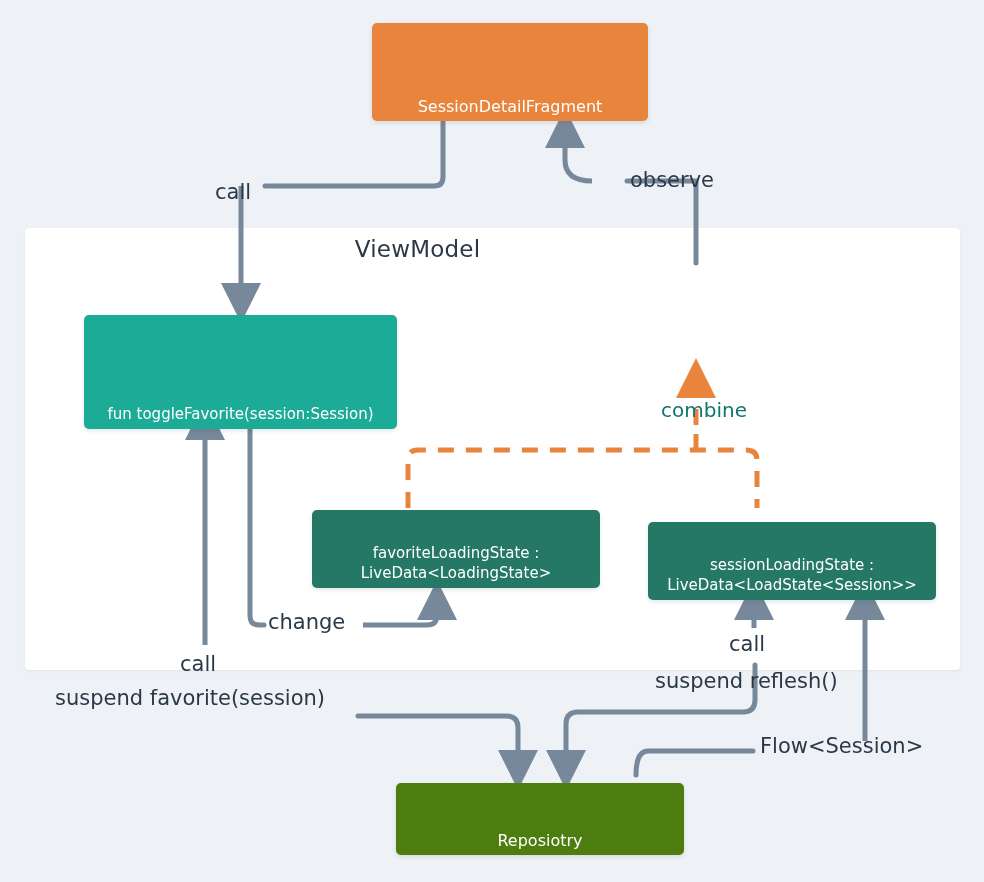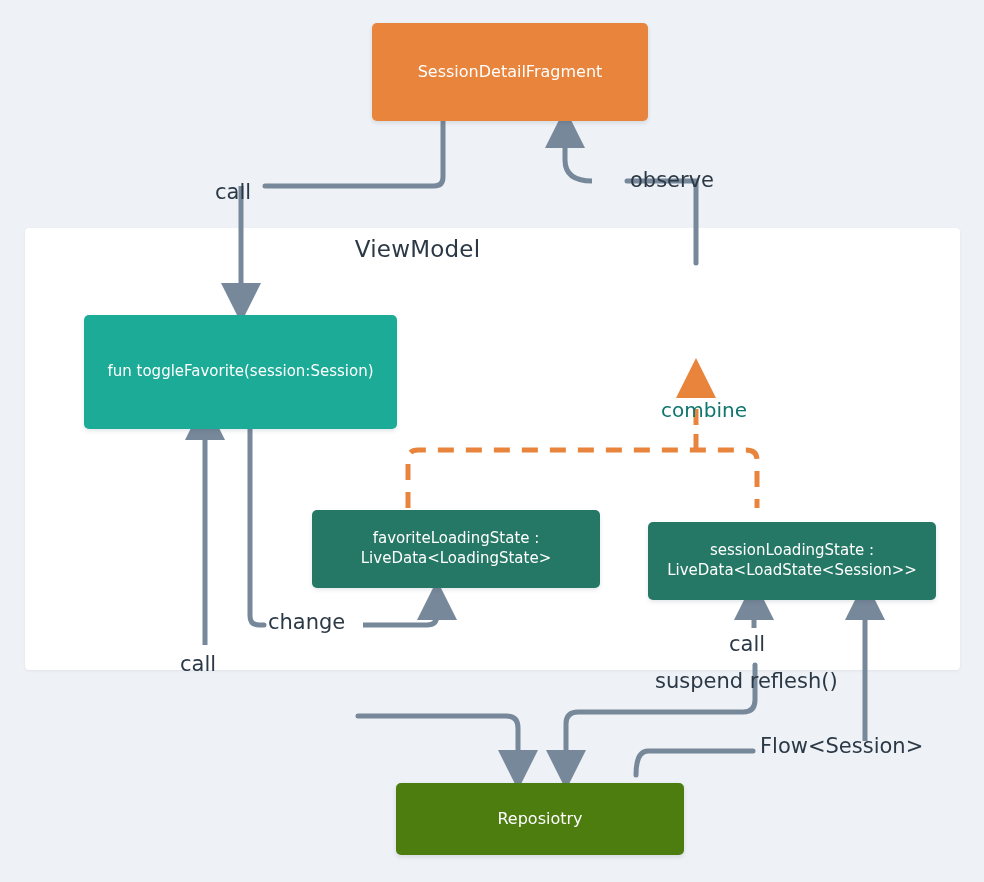--- a/index.html
+++ b/index.html
@@ -44,21 +44,21 @@
     text-align: center;
     font-size: 23px;
     color: #2b3947;
     letter-spacing: 0.2px;
   }
   .node {
     position: absolute;
     border-radius: 5px;
     color: #ffffff;
     display: flex;
-    align-items: center;
+    align-items: flex-end;
     justify-content: center;
     text-align: center;
     line-height: 1.32;
     box-shadow: 0 2px 4px rgba(40,60,80,0.13);
     box-sizing: border-box;
     padding: 4px 8px;
   }
   .node-fragment {
     left: 372px;
     top: 23px;
@@ -211,17 +211,18 @@
 
   <div class="node node-repo">
     <span>Reposiotry</span>
   </div>
 
   <div class="edge-label lbl-call-top">call</div>
   <div class="edge-label lbl-observe">observe</div>
   <div class="edge-label lbl-combine">combine</div>
   <div class="edge-label lbl-change">change</div>
   <div class="edge-label lbl-call-left">call</div>
+  <div class="edge-label lbl-suspend-fav">suspend favorite(session)</div>
   <div class="edge-label lbl-call-right">call</div>
   <div class="edge-label lbl-suspend-refresh">suspend reflesh()</div>
   <div class="edge-label lbl-flow">Flow&lt;Session&gt;</div>
 
 </div>
 
 </body></html>

